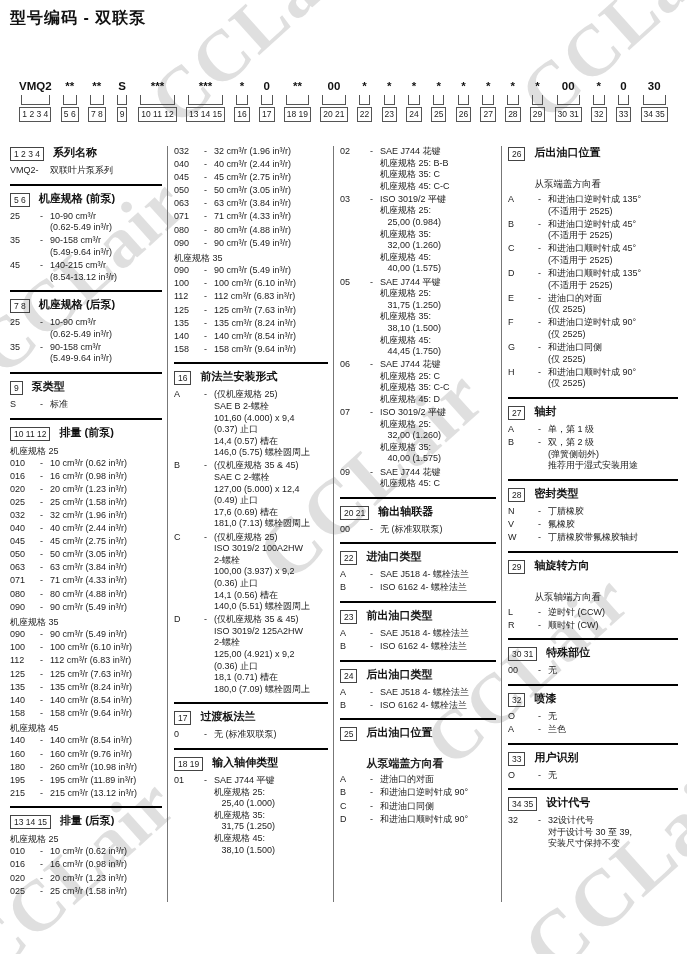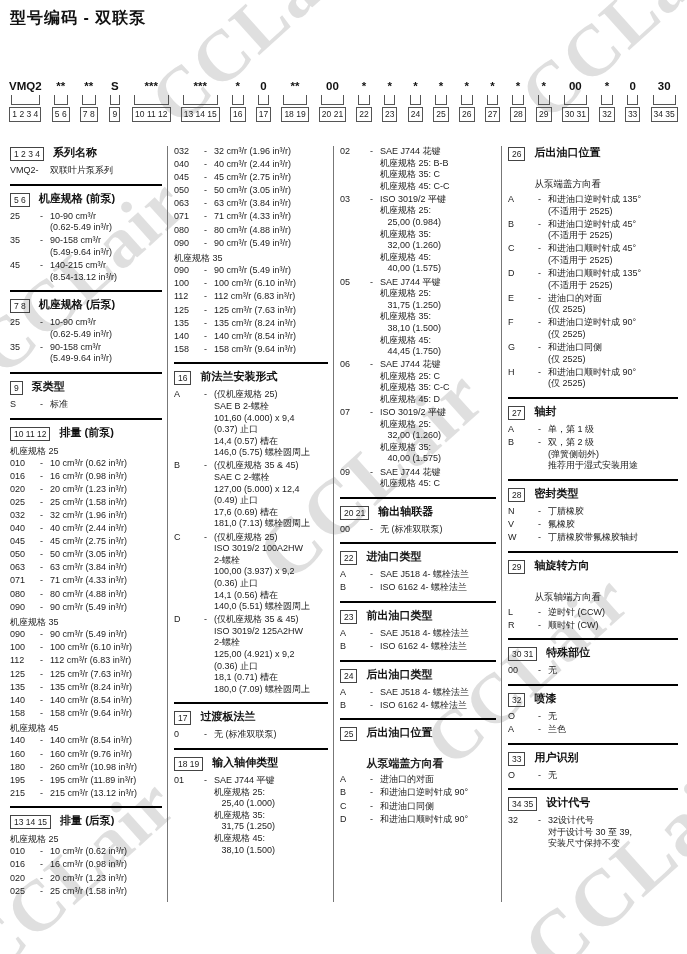--- a/index.html
+++ b/index.html
@@ -26,21 +26,21 @@
   
   .title{
     margin:0;padding:8px 0 0 10px;
     font-size:16px;font-weight:bold;color:#111;
     letter-spacing:1px;
   }
   
   .code-diagram{margin-top:50px;}
   .code-groups{
     display:flex;justify-content:space-between;align-items:flex-end;
-    padding:0 9px;
+    padding:0 19px;
   }
   .code-group{display:flex;flex-direction:column;align-items:center;}
   .code-token{
     font-weight:bold;font-size:11.5px;height:15px;line-height:15px;
     white-space:nowrap;color:#111;
   }
   .code-bracket{
     align-self:stretch;height:9px;
     border-left:1.5px solid #555;border-right:1.5px solid #555;border-bottom:1.5px solid #555;
     margin:1px 2px 2px 2px;min-width:8px;

